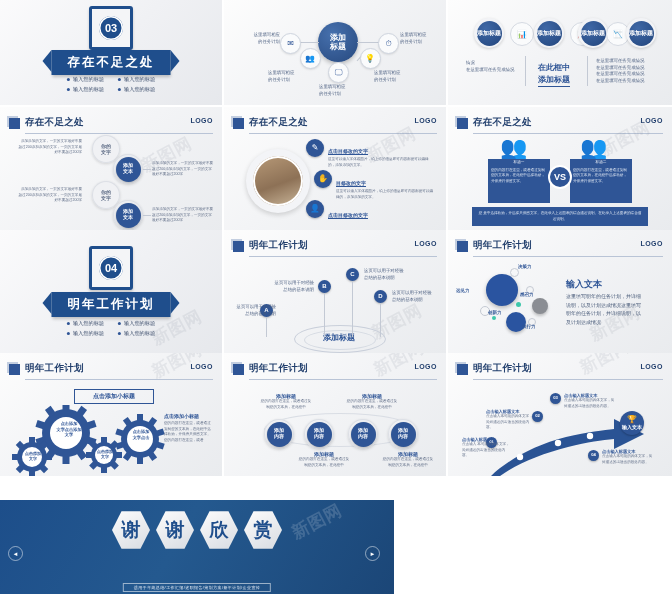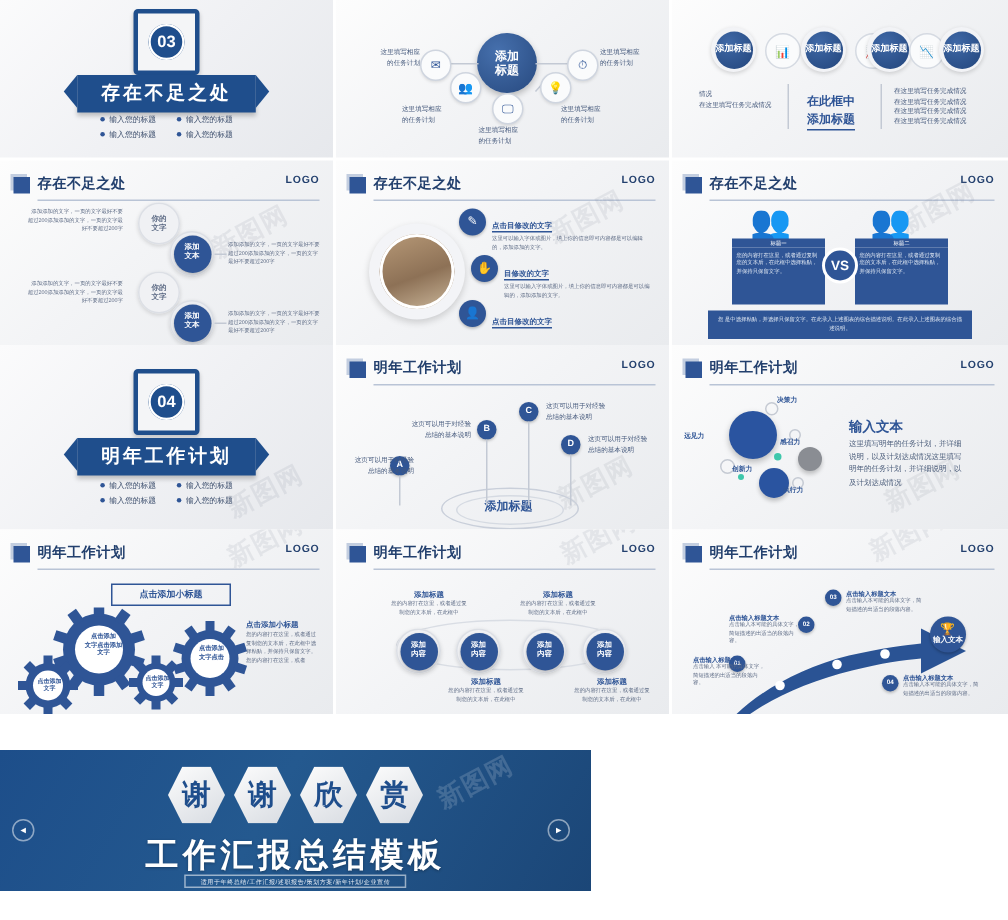--- a/index.html
+++ b/index.html
@@ -600,20 +600,19 @@
     </div>
   </div>
 
   <div class="banner">
     <div class="hexrow">
       <div class="hex">谢</div>
       <div class="hex">谢</div>
       <div class="hex">欣</div>
       <div class="hex">赏</div>
     </div>
-    <div class="btitle">工作汇报总结模板</div>
     <div class="bsub">适用于年终总结/工作汇报/述职报告/策划方案/新年计划/企业宣传</div>
     <div class="navb" style="left:8px;">◄</div>
     <div class="navb" style="right:14px;">►</div>
     <div class="wm" style="left:290px;top:10px;color:rgba(255,255,255,.16);">新图网</div>
   </div>
 
 </div>
 
 </body></html>

